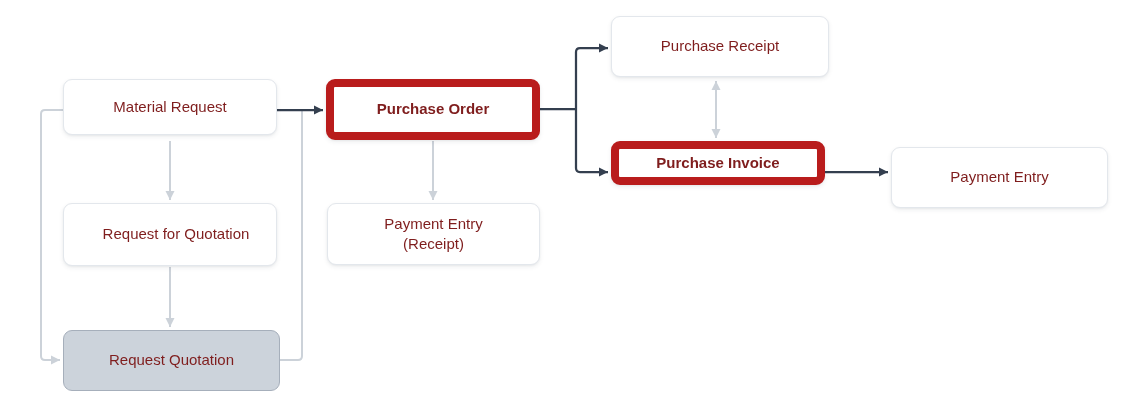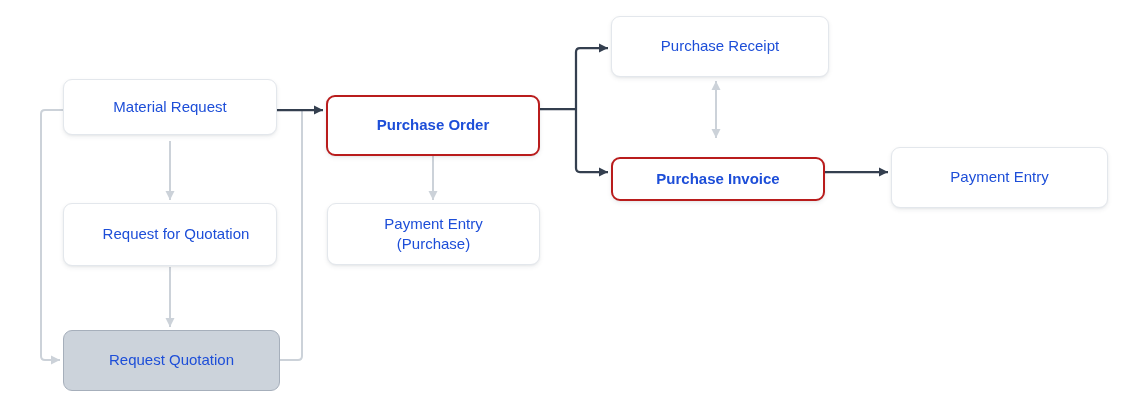--- a/index.html
+++ b/index.html
@@ -28,28 +28,27 @@
     background: #ffffff;
     border: 1px solid #e3e7ec;
     border-radius: 9px;
     display: flex;
     flex-direction: column;
     align-items: center;
     justify-content: center;
     font-size: 15px;
     font-weight: 500;
     line-height: 1.35;
-    color: #1d4ed8;
+    color: #7f1d1d;
     text-align: center;
     box-shadow: 0 2px 5px rgba(25, 39, 52, 0.07), 0 1px 2px rgba(25, 39, 52, 0.05);
   }
   .node.emphasis {
-    border: 2px solid #b91c1c;
+    border: 8px solid #b91c1c;
     font-weight: 700;
-    margin-top: 16px;
   }
   .node.highlighted {
     background: #ccd3db;
     border: 1px solid #a6afbb;
     box-shadow: none;
   }
   
   #node-material-request     { left: 63px;  top: 79px;  width: 214px; height: 56px; }
   #node-purchase-order       { left: 326px; top: 79px;  width: 214px; height: 61px; }
   #node-request-for-quotation{ left: 63px;  top: 203px; width: 214px; height: 63px; padding-left: 12px; }
@@ -99,21 +98,21 @@
   <div class="node" id="node-request-for-quotation">
     <span>Request for Quotation</span>
   </div>
 
   <div class="node highlighted" id="node-supplier-quotation">
     <span>Request Quotation</span>
   </div>
 
   <div class="node" id="node-payment-entry-advance">
     <span>Payment Entry</span>
-    <span>(Purchase)</span>
+    <span>(Receipt)</span>
   </div>
 
   <div class="node" id="node-purchase-receipt">
     <span>Purchase Receipt</span>
   </div>
 
   <div class="node emphasis" id="node-purchase-invoice">
     <span>Purchase Invoice</span>
   </div>
 

